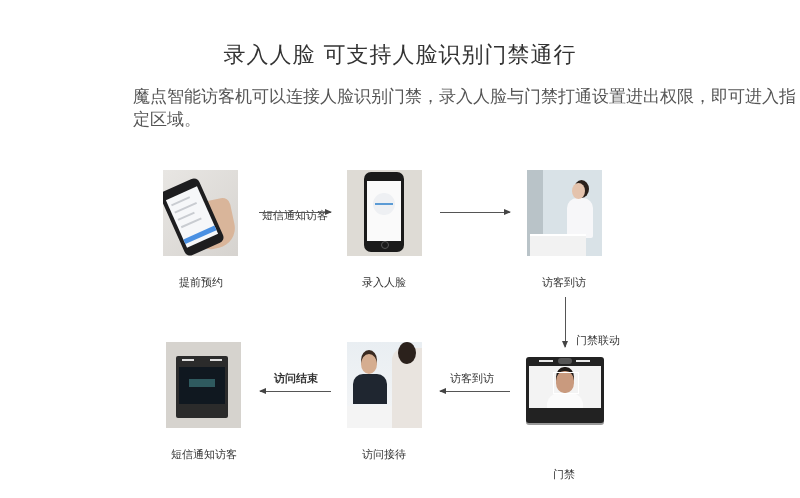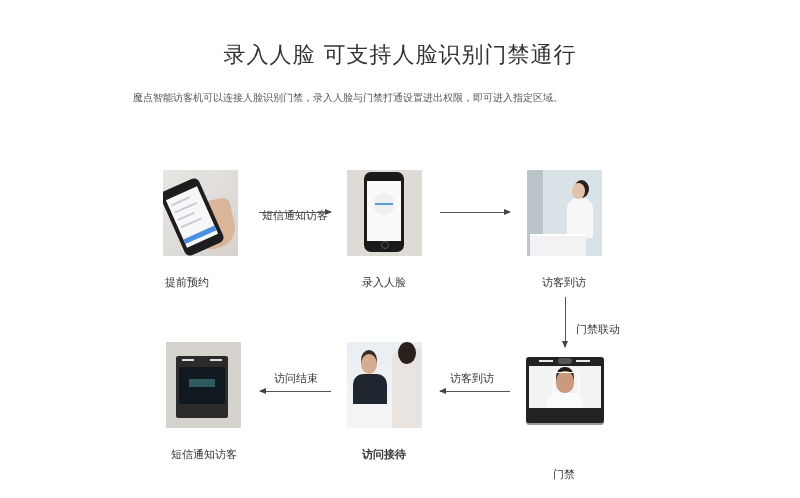--- a/index.html
+++ b/index.html
@@ -5,21 +5,21 @@
   html, body { margin:0; padding:0; }
   body {
     width:800px; height:498px; background:#ffffff; position:relative; overflow:hidden;
     font-family: "DejaVu Sans", "Liberation Sans", sans-serif; color:#333;
   }
   .title {
     position:absolute; left:0; width:800px; top:40px; text-align:center;
     font-size:22px; color:#333; letter-spacing:1px;
   }
   .subtitle {
-    position:absolute; left:133px; top:91px; font-size:10px; color:#555;
+    position:absolute; left:133px; top:85px; font-size:17px; color:#555;
   }
   .node { position:absolute; }
   .node-img { position:absolute; overflow:hidden; }
   .node-label {
     position:absolute; width:120px; text-align:center; font-size:11px; color:#333;
   }
   .arrow-h {
     position:absolute; height:1px; background:#555;
   }
   .arrow-h.right::after {
@@ -149,21 +149,21 @@
     <div class="phone">
         <div class="screen">
       <div class="ln" style="top:6px;width:20px;"></div>
       <div class="ln" style="top:14px;width:24px;"></div>
       <div class="ln" style="top:22px;width:18px;"></div>
       <div class="ln" style="top:30px;width:22px;"></div>
       <div class="bar"></div>
     </div>
       </div>
   </div>
-  <div class="node-label" style="left:127px;top:275px;">提前预约</div>
+  <div class="node-label" style="left:141px;top:275px;">提前预约</div>
 </div>
 
 <div class="arrow-label" style="left:262px;top:208px;font-family:Liberation Serif, serif;">短信通知访客</div>
 <div class="arrow-h right" style="left:259px;top:212px;width:72px;"></div>
 
 <div class="node">
   <div class="node-img img-phone-up" style="left:347px;top:170px;width:75px;height:86px;">
     <div class="phone">
         <div class="screen">
           <div class="circle"></div>
@@ -179,21 +179,21 @@
 <div class="node">
   <div class="node-img img-reception" style="left:527px;top:170px;width:75px;height:86px;">
     <div class="body"></div>
       <div class="head"></div>
       <div class="desk"></div>
   </div>
   <div class="node-label" style="left:504px;top:275px;">访客到访</div>
 </div>
 
 <div class="arrow-v" style="left:565px;top:297px;height:50px;"></div>
-<div class="arrow-label" style="left:576px;top:322px;">门禁联动</div>
+<div class="arrow-label" style="left:576px;top:333px;">门禁联动</div>
 
 <div class="node">
   <div class="node-img img-terminal" style="left:526px;top:357px;width:78px;height:68px;">
     <div class="frame">
       <div class="tlight" style="left:13px;"></div>
       <div class="cam"></div>
       <div class="tlight" style="left:50px;"></div>
       <div class="screen">
         <div class="shirt"></div>
           <div class="face"></div>
@@ -208,24 +208,24 @@
 <div class="arrow-h left" style="left:440px;top:391px;width:70px;"></div>
 
 <div class="node">
   <div class="node-img img-meeting" style="left:347px;top:342px;width:75px;height:86px;">
     <div class="table"></div>
       <div class="man-body"></div>
       <div class="man-head"></div>
     <div class="woman"></div>
       <div class="woman-hair"></div>
   </div>
-  <div class="node-label" style="left:324px;top:447px;font-weight:bold;">访问接待</div>
-</div>
-
-<div class="arrow-label" style="left:274px;top:371px;">访问结束</div>
+  <div class="node-label" style="left:324px;top:447px;">访问接待</div>
+</div>
+
+<div class="arrow-label" style="left:274px;top:371px;font-weight:bold;">访问结束</div>
 <div class="arrow-h left" style="left:260px;top:391px;width:71px;"></div>
 
 <div class="node">
   <div class="node-img img-wall" style="left:166px;top:342px;width:75px;height:86px;">
     <div class="dev">
       <div class="top" style="left:6px;"></div>
       <div class="top" style="left:34px;"></div>
       <div class="scr">
           <div class="msg"></div>
         </div>

